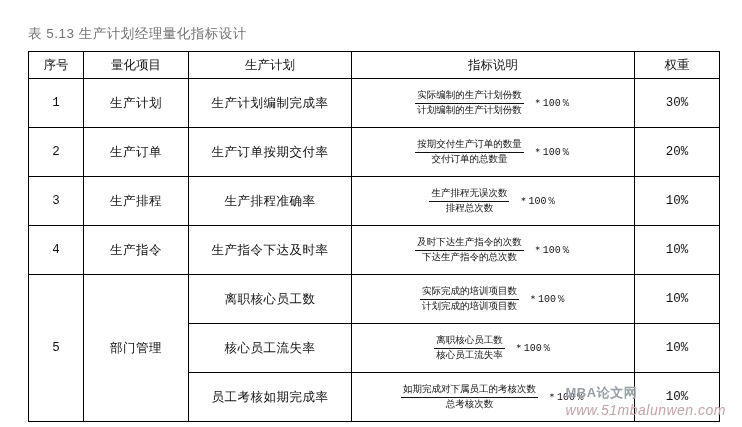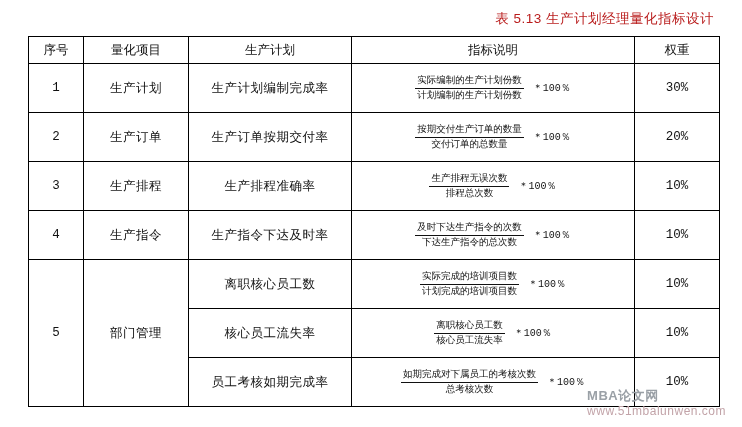--- a/index.html
+++ b/index.html
@@ -16,24 +16,24 @@
     position: relative;
   }
   .page {
     width: 742px;
     height: 427px;
     position: relative;
     box-sizing: border-box;
     padding: 0 28px;
   }
   .caption {
-    text-align: right;
+    text-align: left;
     font-size: 13.5px;
-    color: #b91c1c;
-    padding-top: 10px;
+    color: #737373;
+    padding-top: 25px;
     padding-bottom: 8px;
     letter-spacing: 0.5px;
   }
   table.idx {
     border-collapse: collapse;
     width: 686px;
     margin: 0 auto;
     table-layout: fixed;
   }
   table.idx td, table.idx th {
@@ -116,23 +116,24 @@
     text-align: left;
     line-height: 1.25;
   }
   .wm .wm-main {
     font-size: 13px;
     color: #9aa0a6;
     font-weight: bold;
     letter-spacing: 0.5px;
   }
   .wm .wm-sub {
-    font-size: 12px;
+    font-size: 14px;
     color: #c2a3a8;
     letter-spacing: 0.5px;
+    font-style: italic;
   }
 </style>
 </head>
 <body>
 
 <div class="page">
 
   <div class="caption">表 5.13  生产计划经理量化指标设计</div>
 
   <table class="idx">

